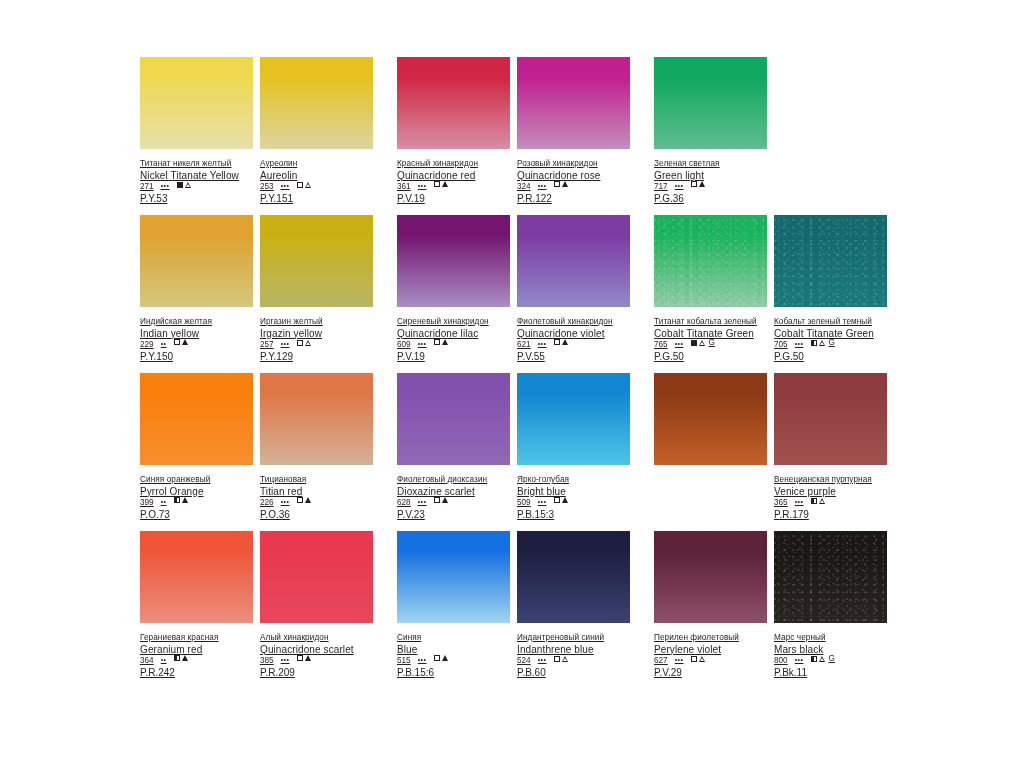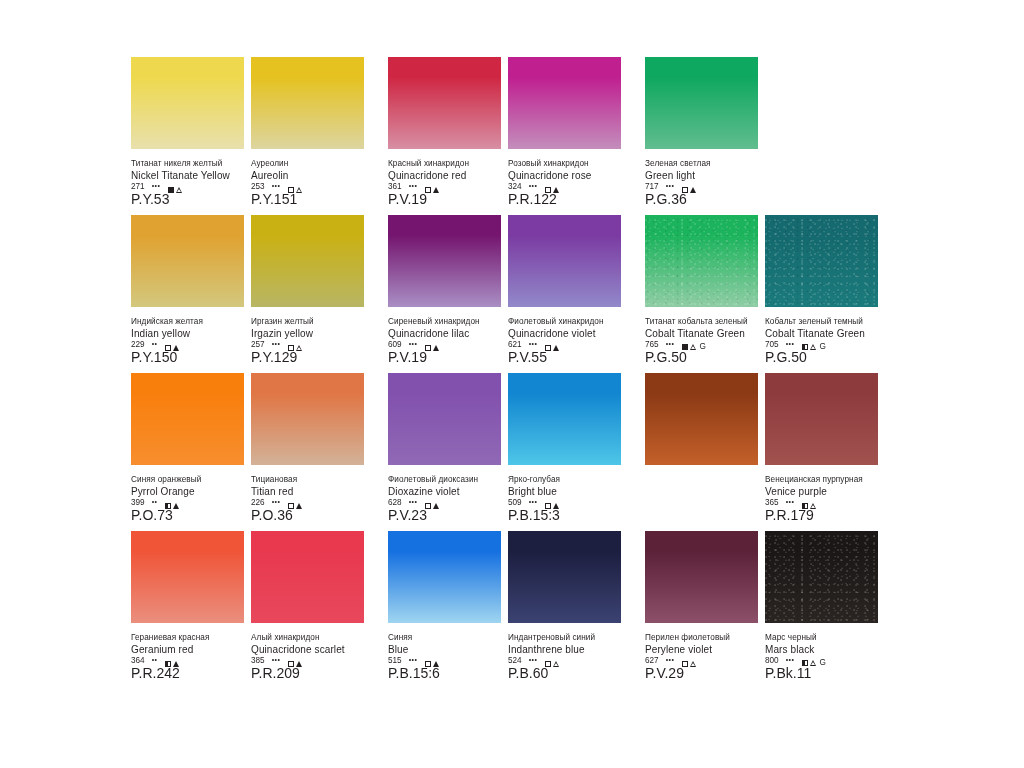--- a/index.html
+++ b/index.html
@@ -11,23 +11,24 @@
     width: 1024px;
     height: 768px;
     font-family: "Liberation Sans", sans-serif;
     color: #231f20;
     overflow: hidden;
     position: relative;
   }
 
   #chart {
     position: absolute;
-    left: 131px;
+    left: 140px;
     top: 57px;
     width: 764px;
+    text-decoration: underline;
   }
 
   .row {
     display: flex;
     margin-bottom: 10px;
   }
   .row:last-child { margin-bottom: 12px; }
 
   .group {
     display: flex;
@@ -85,38 +86,38 @@
     letter-spacing: 0.01em;
     color: #231f20;
     white-space: nowrap;
   }
   .codeline {
     font-size: 8.2px;
     line-height: 12px;
     color: #231f20;
     white-space: nowrap;
     display: flex;
-    align-items: flex-end;
+    align-items: flex-start;
     gap: 4px;
   }
   .code-num { margin-right: 3px; }
   .stars {
     letter-spacing: 0.5px;
     font-size: 7px;
     margin-right: 3px;
     position: relative;
     top: -1px;
   }
   .marks {
     display: inline-flex;
     align-items: center;
     gap: 2px;
   }
   .pigline {
-    font-size: 14px;
+    font-size: 10px;
     line-height: 12px;
     color: #231f20;
     white-space: nowrap;
   }
 
   
   .sq {
     width: 6px; height: 6px;
     border: 1px solid #231f20;
     box-sizing: border-box;
@@ -428,21 +429,21 @@
           </div>
         </div>
       </div>
       <div class="group g2">
         <div class="cell">
           <div class="swatch" style="background: linear-gradient(rgb(130, 81, 174) 0%, rgb(130, 81, 174) 22%, rgb(144, 105, 181) 100%);">
             <div class="grain"></div>
           </div>
           <div class="info">
             <div class="name-ru">Фиолетовый диоксазин</div>
-            <div class="name-en">Dioxazine violet</div>
+            <div class="name-en">Dioxazine scarlet</div>
             <div class="codeline">
               <span class="code-num">628</span>
               <span class="stars">•••</span>
               <span class="marks">
                 <span class="sq empty"></span>
                 <span class="tri"></span>
               </span>
             </div>
             <div class="pigline">P.V.23</div>
           </div>

